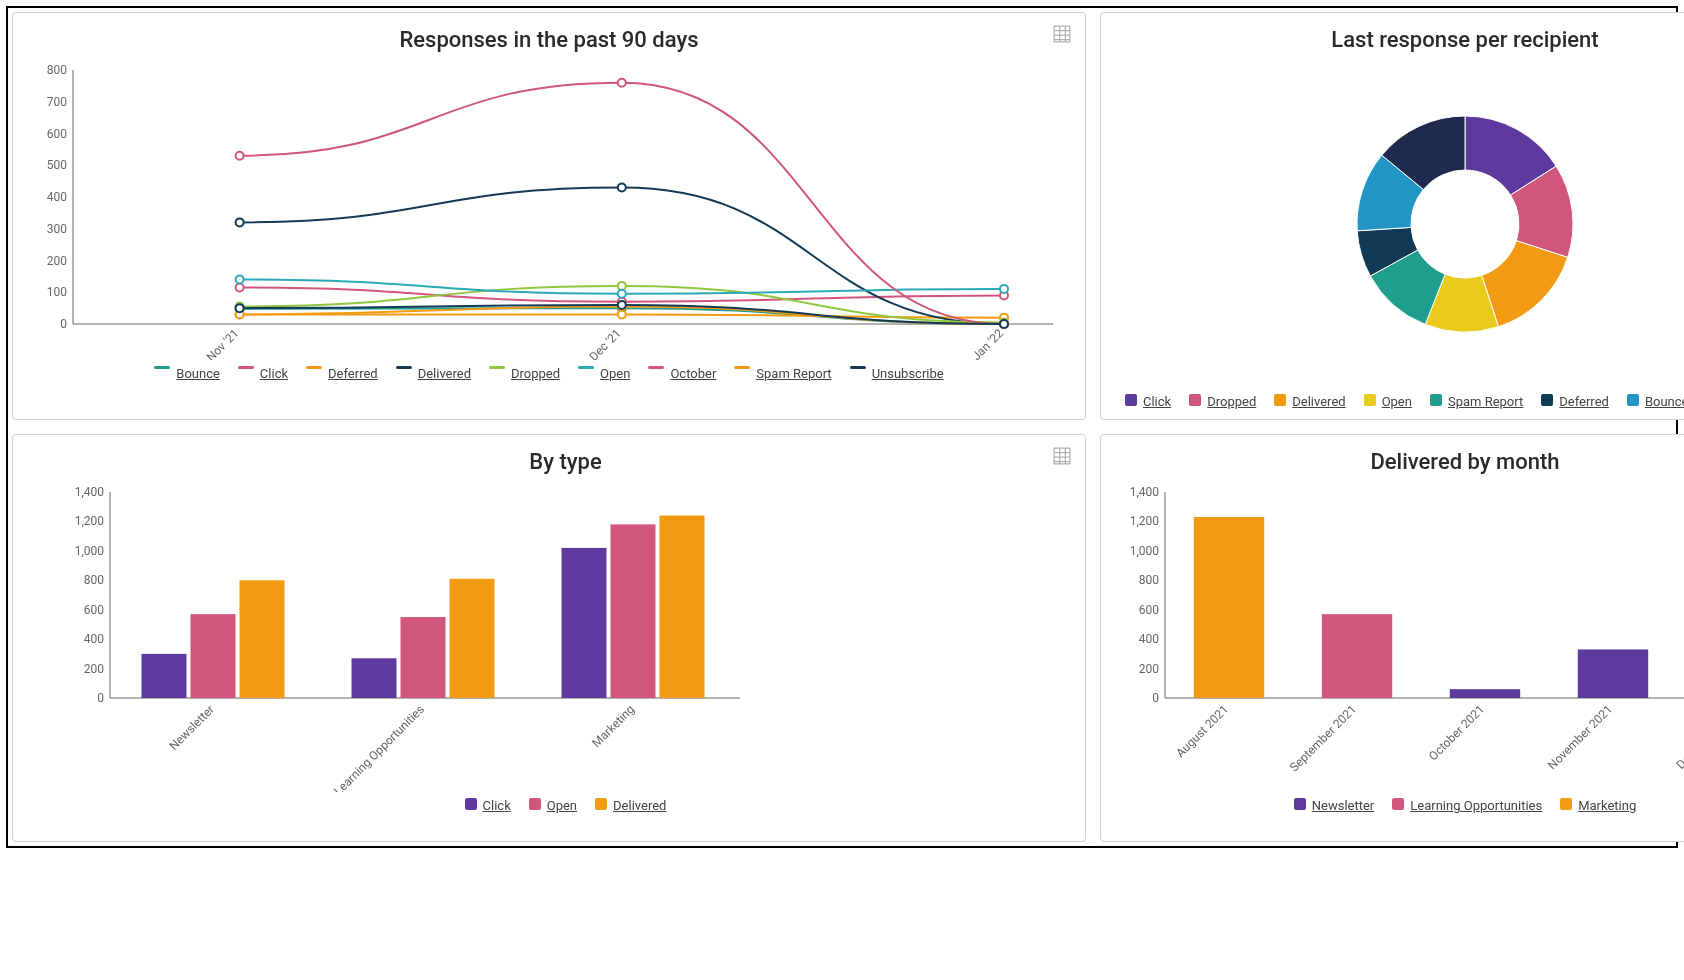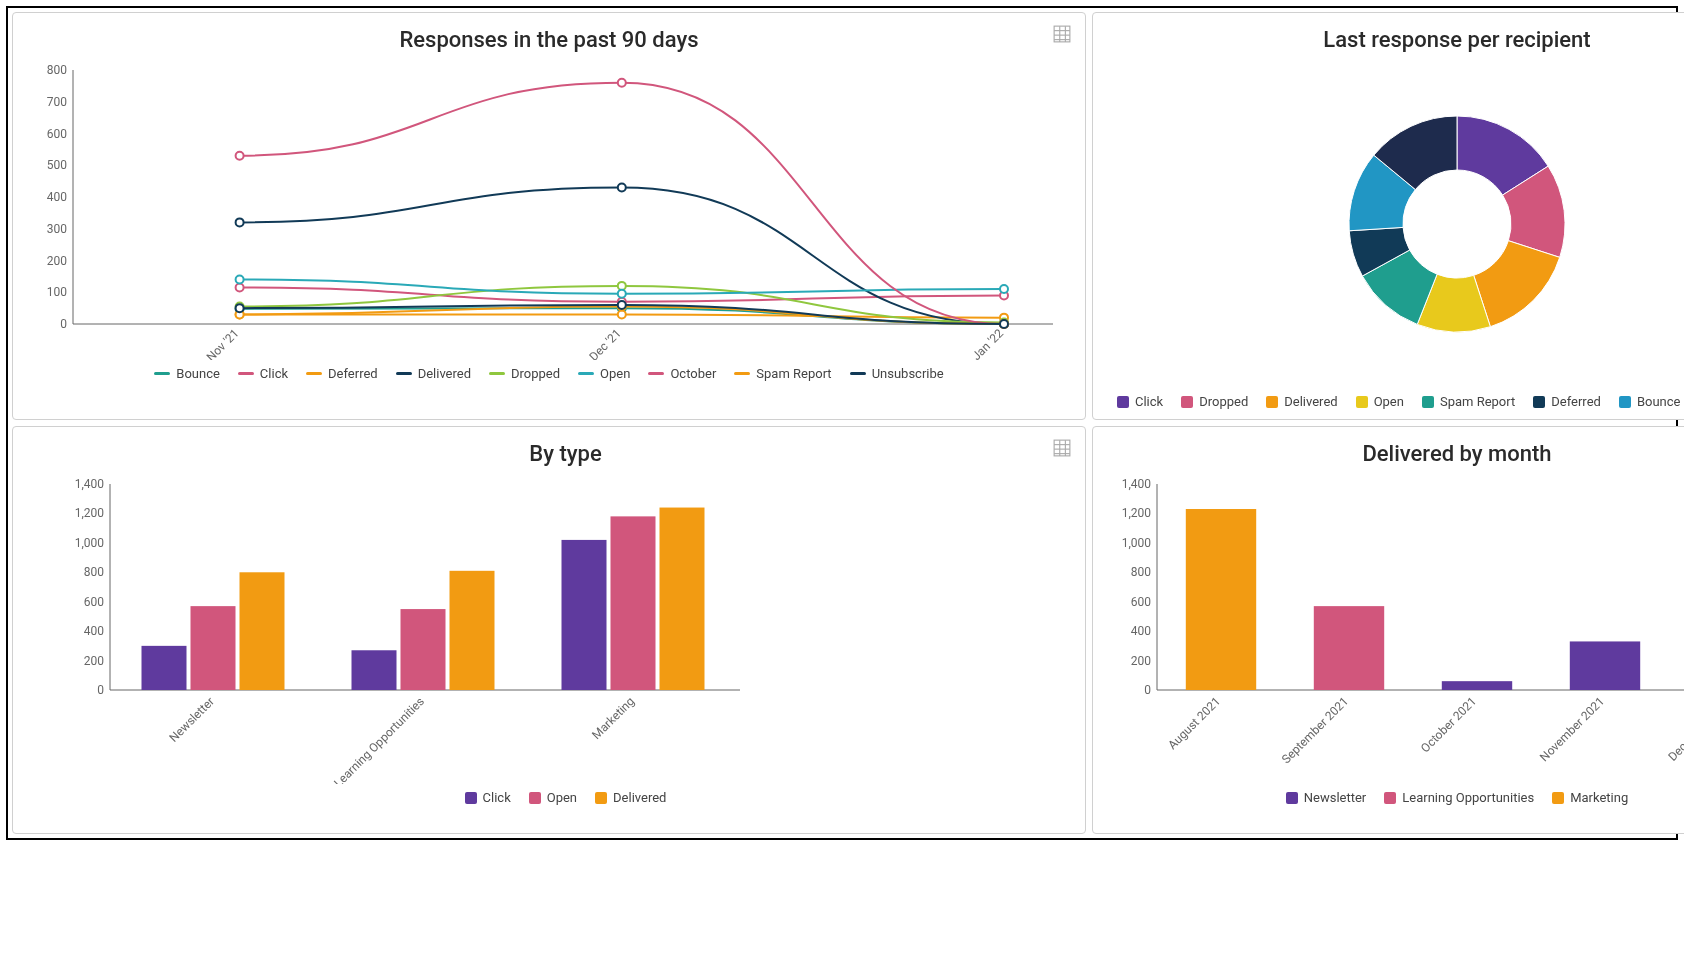--- a/index.html
+++ b/index.html
@@ -11,21 +11,21 @@
     color: #333;
     width: 1684px;
   }
   .dashboard {
     width: 100%;
     border: 2px solid #000;
     padding: 4px;
     display: grid;
     grid-template-columns: 1074px 1fr;
     grid-template-rows: 408px 408px;
-    gap: 6px;
+    gap: 14px;
   }
   .panel {
     border: 1px solid #d0d0d0;
     border-radius: 4px;
     background: #fff;
     position: relative;
     padding: 10px 14px;
     display: flex;
     flex-direction: column;
   }
@@ -59,23 +59,23 @@
     font-size: 13px;
     color: #444;
     margin-top: 6px;
   }
   .legend-left {
     justify-content: flex-start;
     padding-left: 10px;
   }
   .legend-item {
     display: inline-flex;
-    align-items: center;
     gap: 6px;
     white-space: nowrap;
+    text-decoration: underline;
   }
   .swatch-dash {
     width: 16px;
     height: 3px;
     border-radius: 2px;
   }
   .swatch-sq {
     width: 12px;
     height: 12px;
     border-radius: 2px;

